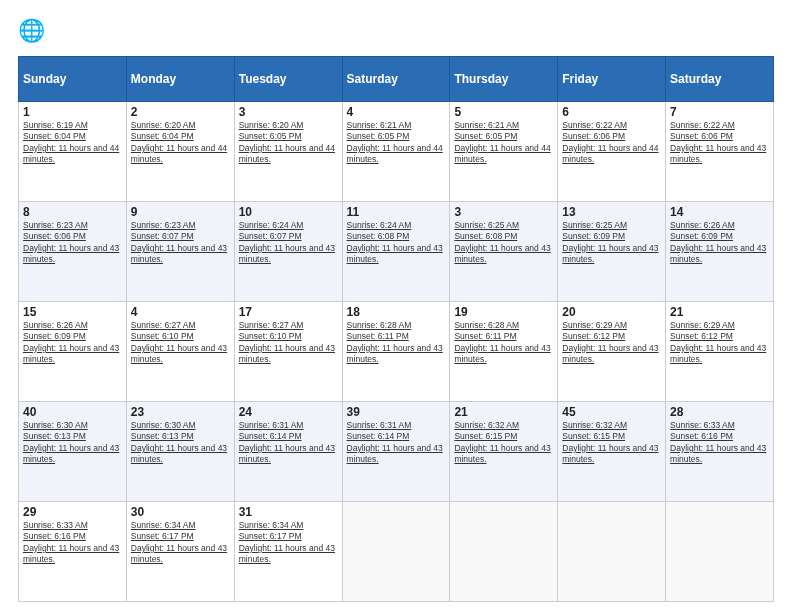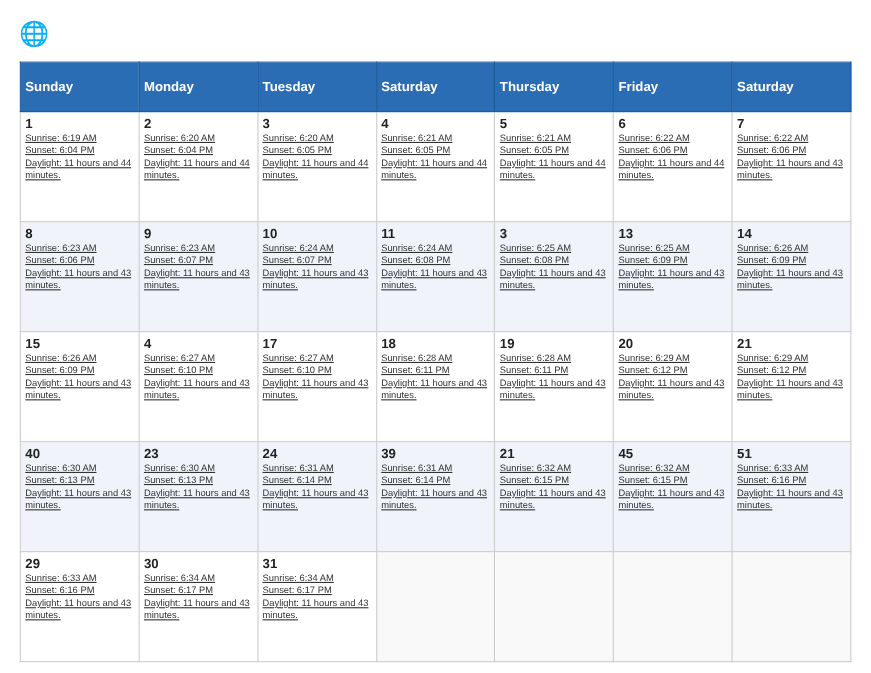--- a/index.html
+++ b/index.html
@@ -244,21 +244,21 @@
           </td>
           <td>
             <span class="day-number">21</span>
             <div class="day-info">Sunrise: 6:32 AM<br>Sunset: 6:15 PM<br>Daylight: 11 hours and 43 minutes.</div>
           </td>
           <td>
             <span class="day-number">45</span>
             <div class="day-info">Sunrise: 6:32 AM<br>Sunset: 6:15 PM<br>Daylight: 11 hours and 43 minutes.</div>
           </td>
           <td>
-            <span class="day-number">51</span>
+            <span class="day-number">28</span>
             <div class="day-info">Sunrise: 6:33 AM<br>Sunset: 6:16 PM<br>Daylight: 11 hours and 43 minutes.</div>
           </td>
         </tr>
         <tr>
           <td>
             <span class="day-number">29</span>
             <div class="day-info">Sunrise: 6:33 AM<br>Sunset: 6:16 PM<br>Daylight: 11 hours and 43 minutes.</div>
           </td>
           <td>
             <span class="day-number">30</span>

